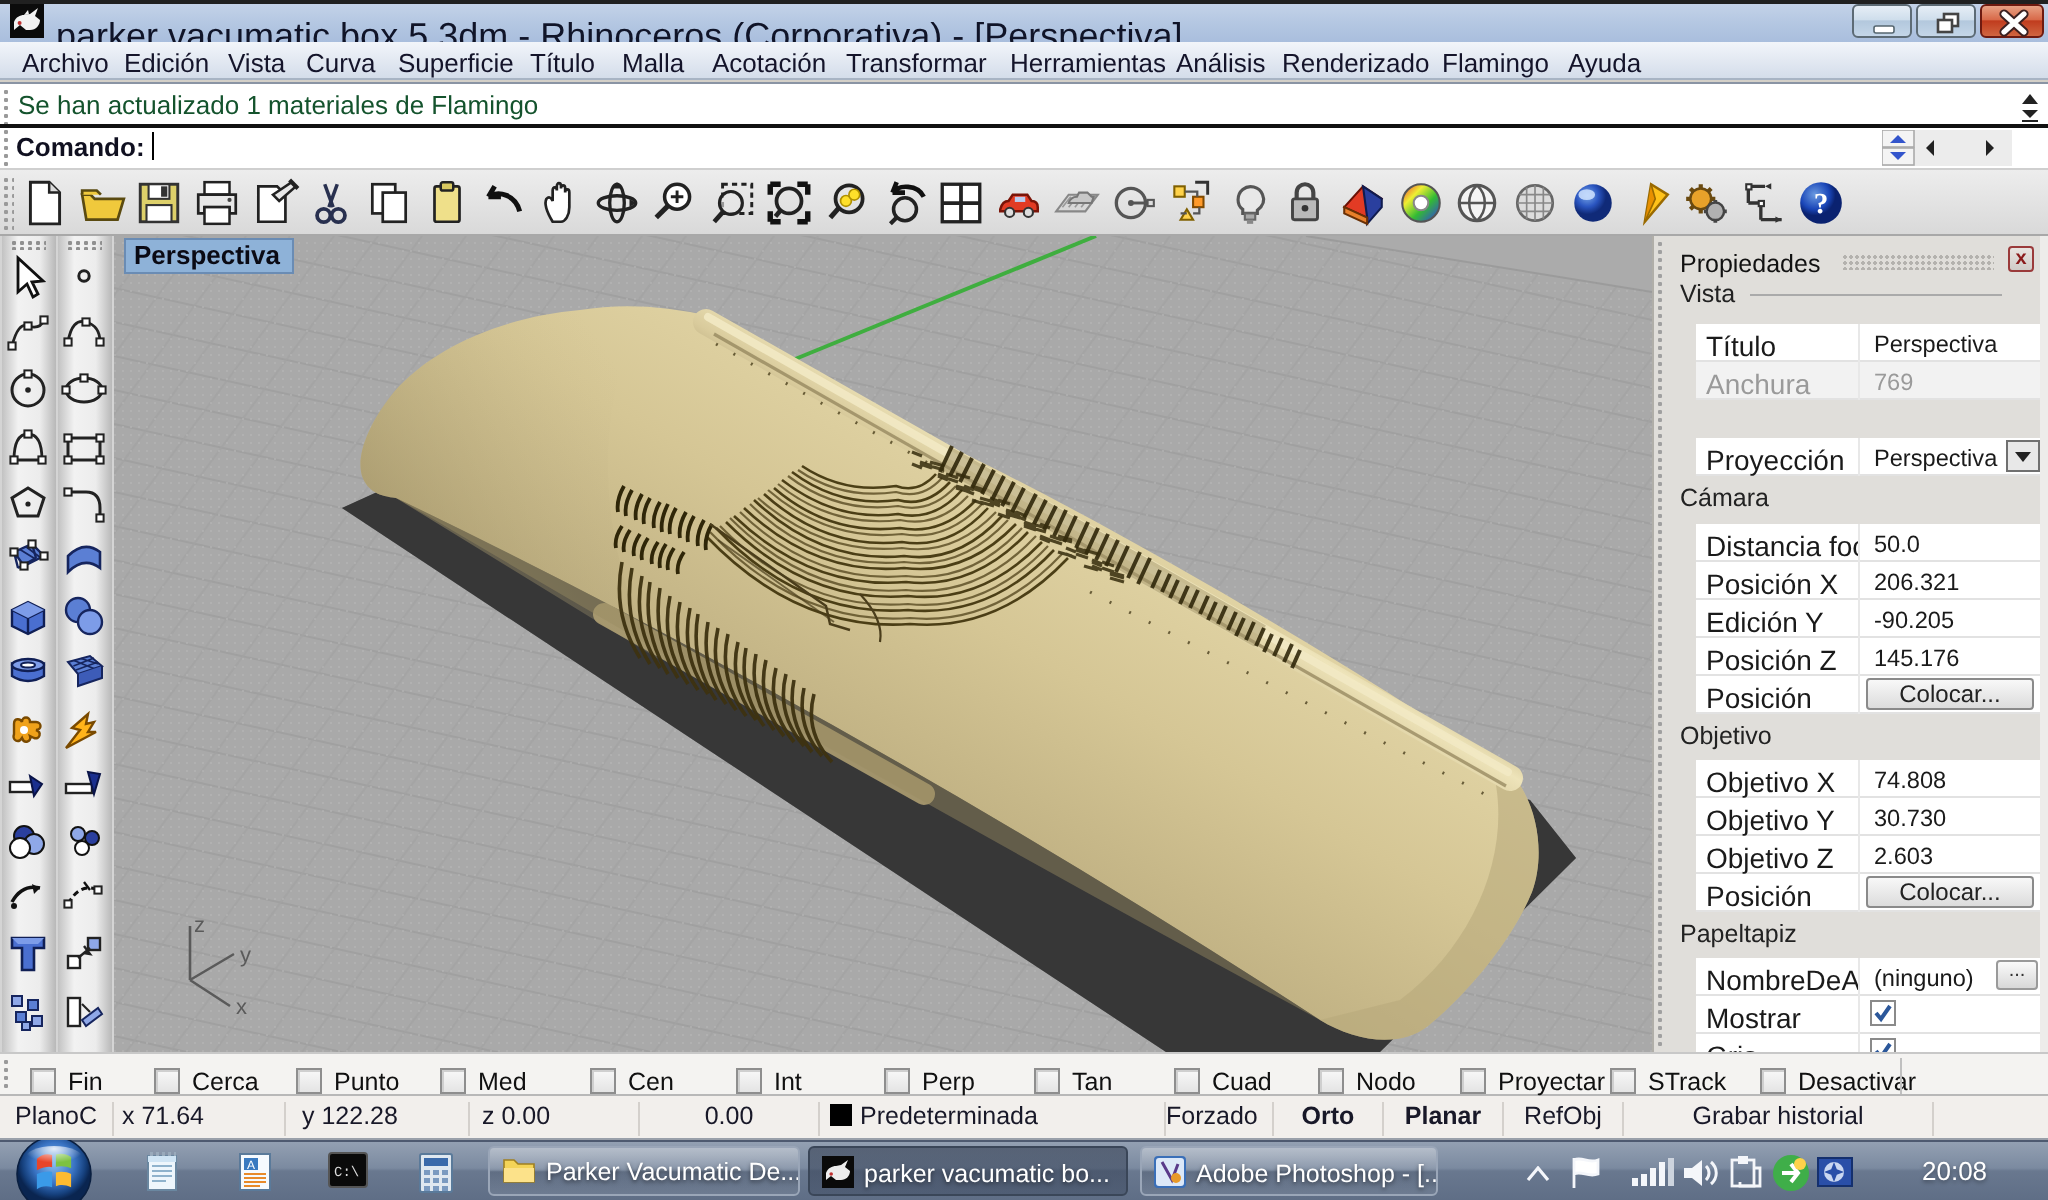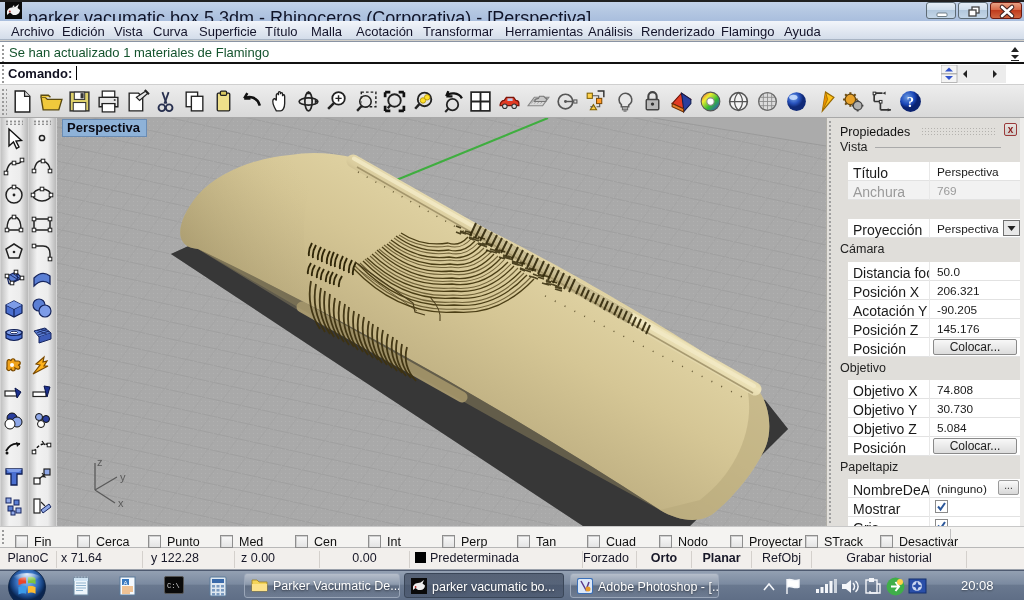--- a/index.html
+++ b/index.html
@@ -581,21 +581,21 @@
           <div class="psec" style="top:124px">Cámara</div>
           <div class="prow " style="top:144px">
             <div class="plab">Distancia focal</div>
             <div class="pval"><span>50.0</span></div>
           </div>
           <div class="prow " style="top:163px">
             <div class="plab">Posición X</div>
             <div class="pval"><span>206.321</span></div>
           </div>
           <div class="prow " style="top:182px">
-            <div class="plab">Acotación Y</div>
+            <div class="plab">Edición Y</div>
             <div class="pval"><span>-90.205</span></div>
           </div>
           <div class="prow " style="top:201px">
             <div class="plab">Posición Z</div>
             <div class="pval"><span>145.176</span></div>
           </div>
           <div class="prow " style="top:220px">
             <div class="plab">Posición</div>
             <div class="pval">
               <span class="pbtn">Colocar...</span>
@@ -605,21 +605,21 @@
           <div class="prow " style="top:262px">
             <div class="plab">Objetivo X</div>
             <div class="pval"><span>74.808</span></div>
           </div>
           <div class="prow " style="top:281px">
             <div class="plab">Objetivo Y</div>
             <div class="pval"><span>30.730</span></div>
           </div>
           <div class="prow " style="top:300px">
             <div class="plab">Objetivo Z</div>
-            <div class="pval"><span>5.084</span></div>
+            <div class="pval"><span>2.603</span></div>
           </div>
           <div class="prow " style="top:319px">
             <div class="plab">Posición</div>
             <div class="pval">
               <span class="pbtn">Colocar...</span>
             </div>
           </div>
           <div class="psec" style="top:342px">Papeltapiz</div>
           <div class="prow " style="top:361px">
             <div class="plab">NombreDeArc...</div>

